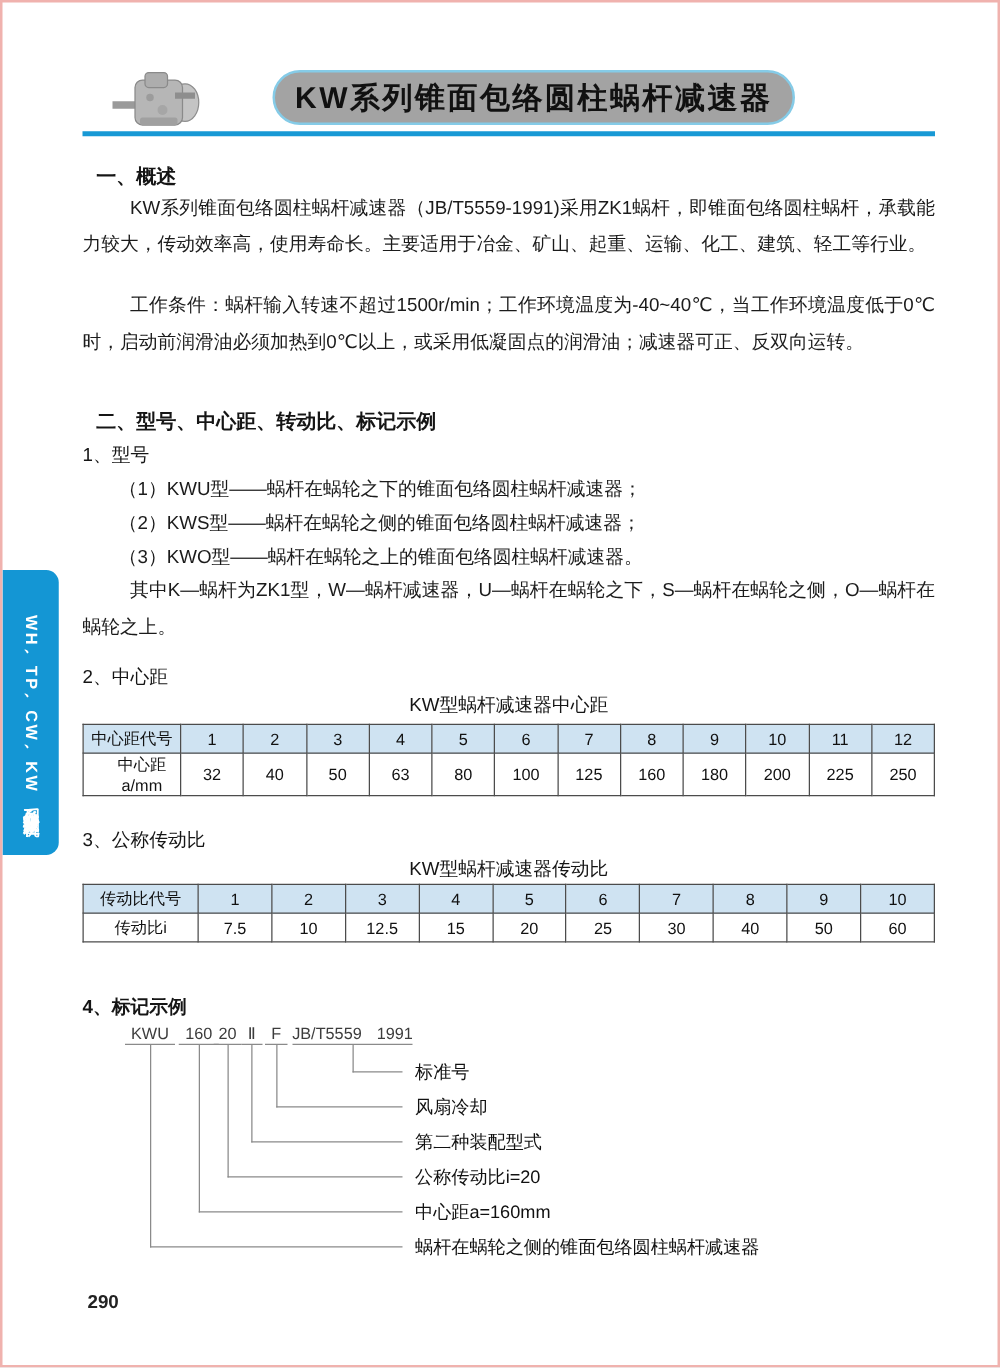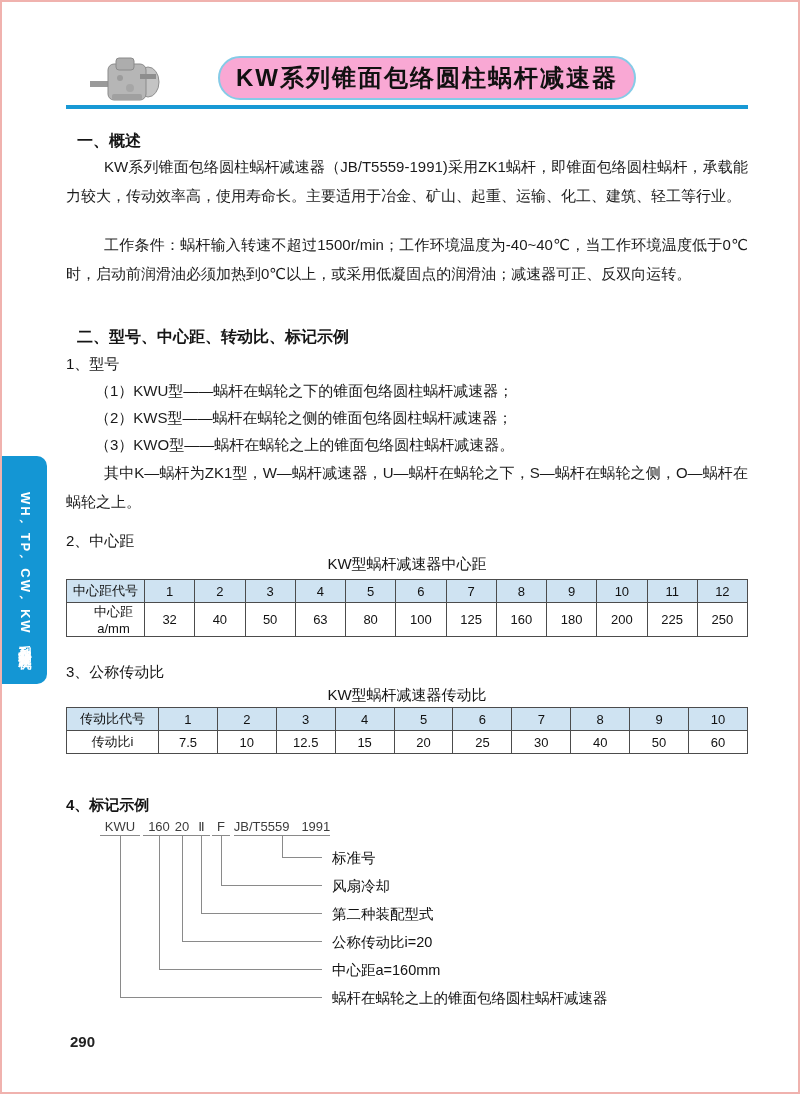--- a/index.html
+++ b/index.html
@@ -6,21 +6,21 @@
   *{box-sizing:border-box;}
   .page{
     position:relative;width:800px;height:1094px;margin:0 auto;
     background:#ffffff;border:2px solid #f0b2ae;overflow:hidden;
     font-family:"Liberation Sans","DejaVu Sans",sans-serif;color:#1b1b1b;
   }
   .abs{position:absolute;}
   
   .title-banner{
     left:216px;top:54px;width:418px;height:44px;
-    border:2px solid #85cbe7;border-radius:22px;background:#f9a8d4;
+    border:2px solid #85cbe7;border-radius:22px;background:#a3a3a3;
     display:flex;align-items:center;justify-content:center;
     font-size:24px;font-weight:bold;letter-spacing:2px;color:#111;
   }
   .blue-rule{left:64px;top:103px;width:682px;height:4px;}
   
   .sec-heading{font-size:16px;font-weight:600;color:#151515;}
   .sub-heading{font-size:15px;font-weight:500;color:#151515;}
   .para{
     width:682px;font-size:15px;line-height:29px;text-align:justify;
     text-indent:38px;color:#1b1b1b;font-weight:400;
@@ -175,17 +175,17 @@
   <div class="abs leader" style="left:199px;top:834px;width:121px;height:78px;"></div>
   <div class="abs leader" style="left:180px;top:834px;width:140px;height:106px;"></div>
   <div class="abs leader" style="left:157px;top:834px;width:163px;height:134px;"></div>
   <div class="abs leader" style="left:118px;top:834px;width:202px;height:162px;"></div>
 
   <div class="abs diagram-label" style="left:330px;top:846px;">标准号</div>
   <div class="abs diagram-label" style="left:330px;top:874px;">风扇冷却</div>
   <div class="abs diagram-label" style="left:330px;top:902px;">第二种装配型式</div>
   <div class="abs diagram-label" style="left:330px;top:930px;">公称传动比i=20</div>
   <div class="abs diagram-label" style="left:330px;top:958px;">中心距a=160mm</div>
-  <div class="abs diagram-label" style="left:330px;top:986px;">蜗杆在蜗轮之上的锥面包络圆柱蜗杆减速器</div>
+  <div class="abs diagram-label" style="left:330px;top:986px;">蜗杆在蜗轮之侧的锥面包络圆柱蜗杆减速器</div>
 
   <div class="abs page-number">290</div>
 
 </div>
 
 </body></html>

